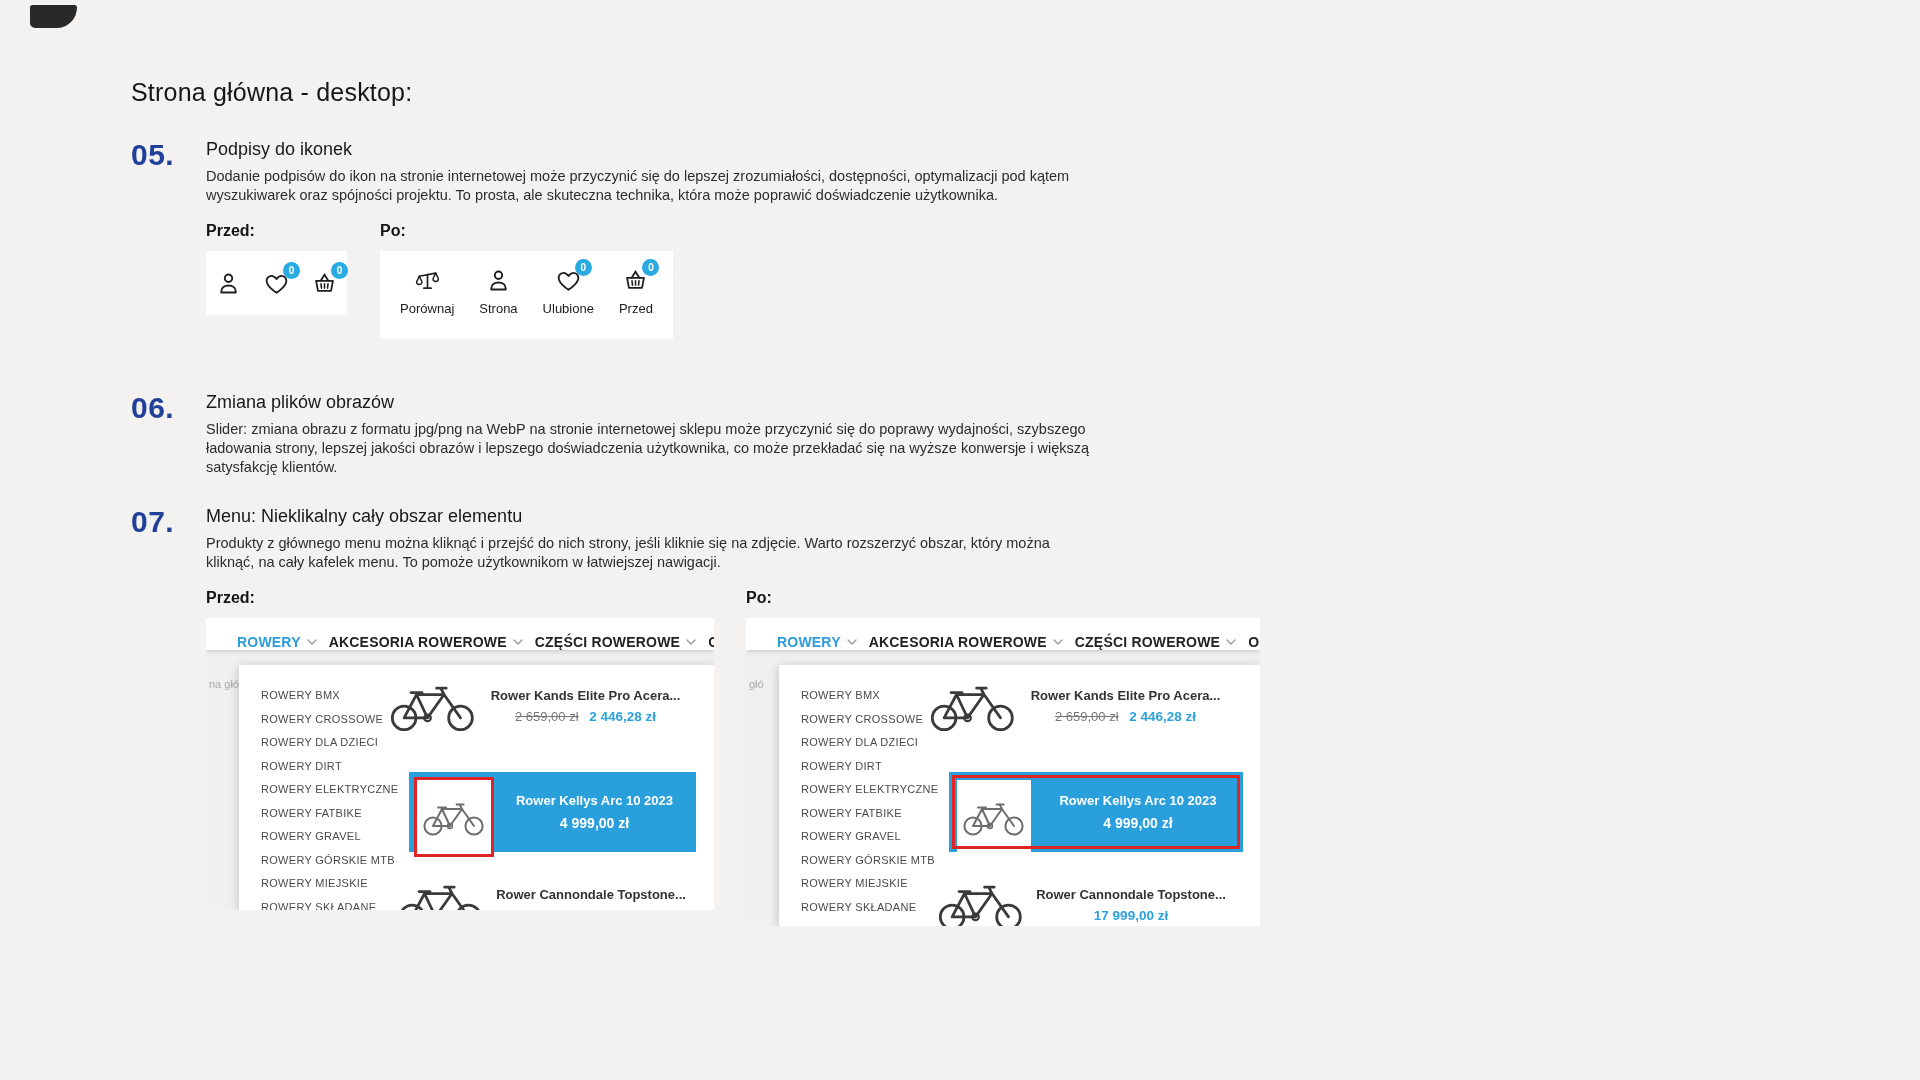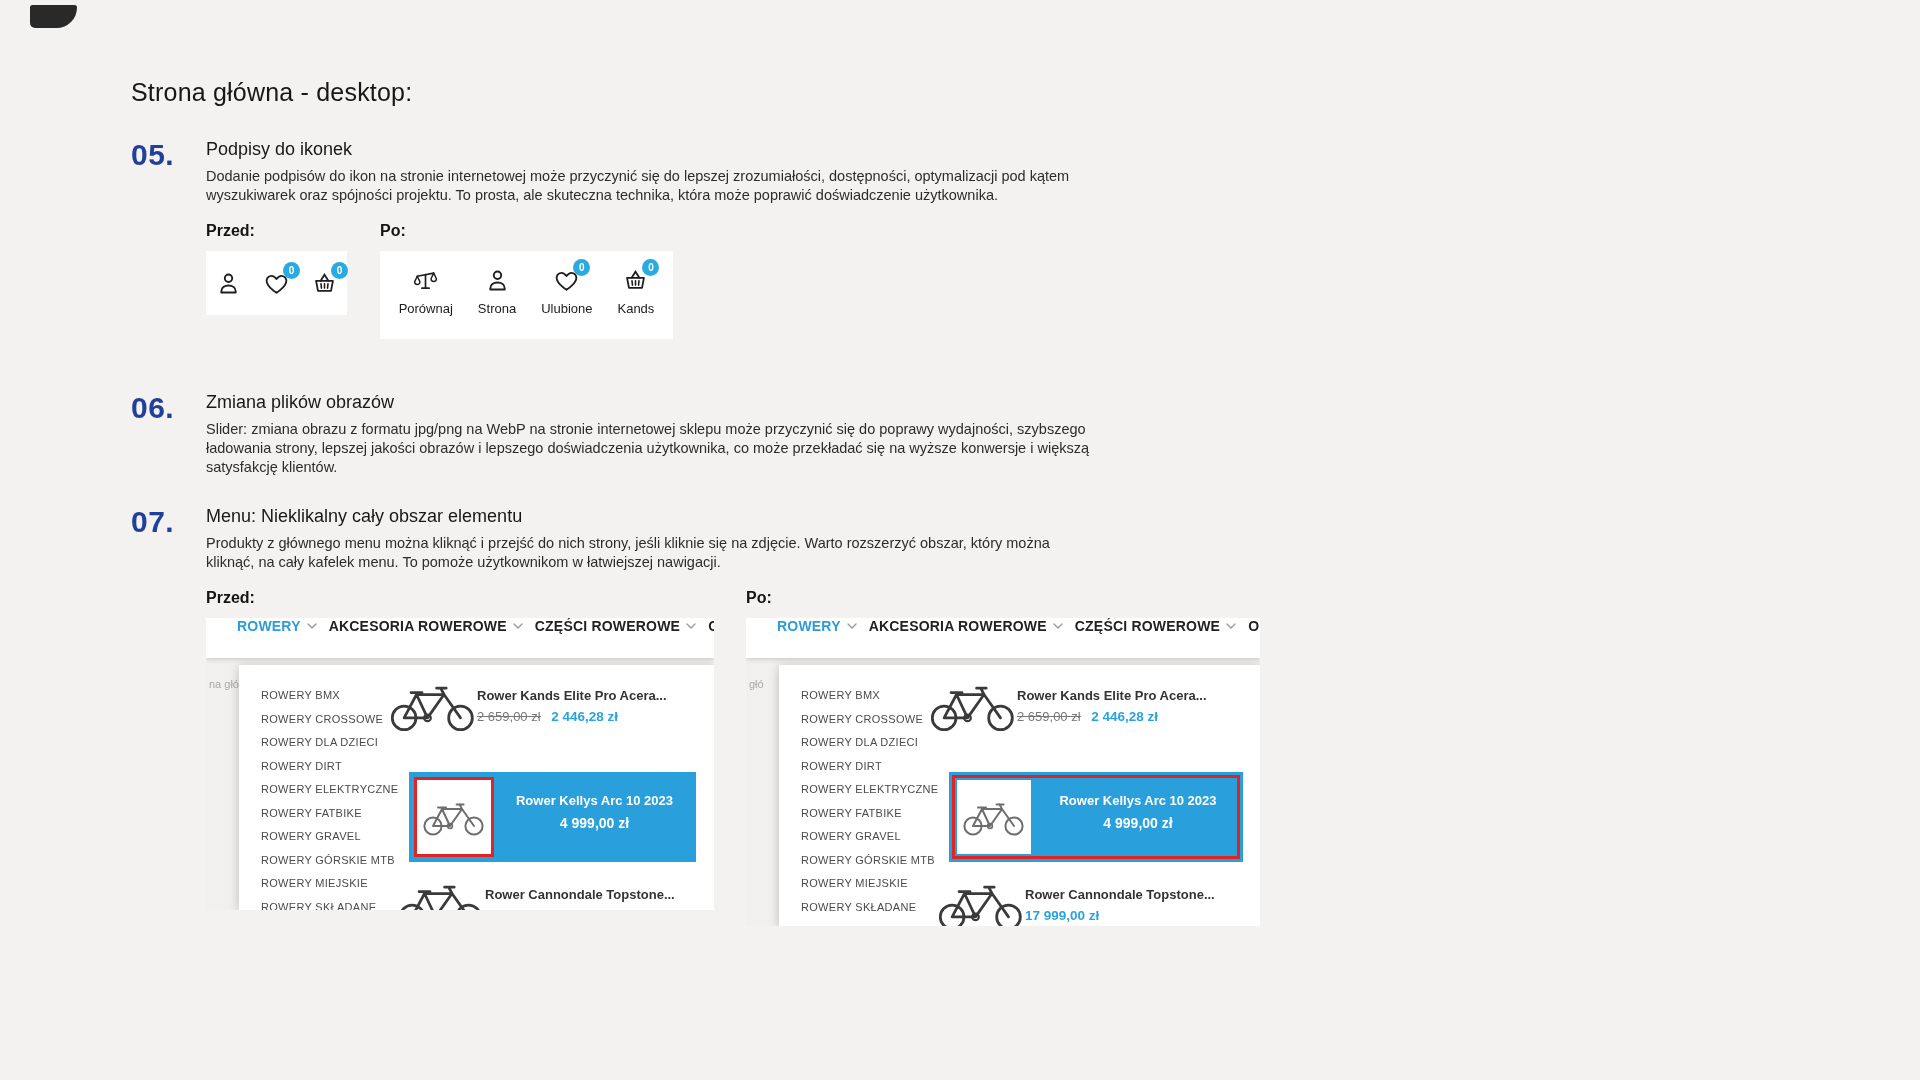--- a/index.html
+++ b/index.html
@@ -44,46 +44,46 @@
   .hicon{position:relative;width:27px;height:27px;color:#1f1f1f}
   .hicon svg{width:27px;height:27px;display:block}
   .badge{position:absolute;top:-8px;right:-10px;min-width:17px;height:17px;border-radius:50%;
     background:var(--badge-blue);color:#fff;font-size:10px;font-weight:700;
     display:flex;align-items:center;justify-content:center}
 
   
   .shot{position:relative;background:#f1f0ee;overflow:hidden}
   .before-shot{width:508px;height:292px}
   .after-shot{width:514px;height:308px}
-  .mnav{position:absolute;left:0;top:0;right:0;height:40px;background:#fff;
-    box-shadow:0 1px 5px rgba(0,0,0,.18);display:flex;align-items:flex-start;
+  .mnav{position:absolute;left:0;top:0;right:0;height:32px;background:#fff;
+    box-shadow:0 1px 5px rgba(0,0,0,.18);display:flex;align-items:flex-end;
     padding-left:31px;white-space:nowrap;z-index:2}
   .mnav-item{display:flex;align-items:center;gap:6px;margin-right:12px;
     font-size:14px;font-weight:700;color:#222;letter-spacing:.2px;flex:0 0 auto}
   .mnav-item.active .mnav-text{color:var(--link-blue)}
   .chev{width:10px;height:6px;color:#9a9a9a}
   .chev svg{width:10px;height:6px;display:block}
   .crumb{position:absolute;left:3px;top:60px;font-size:11px;color:#a9a9a9;z-index:0}
   .panel{position:absolute;left:33px;top:47px;right:0;bottom:0;background:#fff;
     box-shadow:0 2px 10px rgba(0,0,0,.22);z-index:1}
   ul.cats{position:absolute;left:22px;top:25px;margin:0;padding:0;list-style:none}
   ul.cats li{margin-bottom:12.5px;line-height:11px;font-size:11px;font-weight:400;
     color:#4a4a4a;letter-spacing:.3px;white-space:nowrap}
   .prod{position:absolute;display:flex;align-items:center}
   .prod.p1{left:150px;top:13px;width:305px}
   .prod.p3{left:158px;top:212px;width:300px}
   .bike{color:#3a3a3a}
   .prod .bike{width:88px;height:55px;flex:0 0 auto}
   .bike svg{width:100%;height:100%;display:block}
-  .ptxt{flex:1;text-align:left}
+  .ptxt{flex:1;text-align:center}
   .pname{font-size:13px;font-weight:600;color:#333}
   .pprices{margin-top:6px;font-size:13px}
   .old{color:#777;text-decoration:line-through;margin-right:7px}
   .newp{color:var(--price-blue);font-weight:700;font-size:13.5px}
-  .tile{position:absolute;left:170px;top:107px;width:287px;height:90px;background:var(--tile-blue)}
+  .tile{position:absolute;left:170px;top:107px;width:287px;height:80px;background:var(--tile-blue)}
   .after-shot .tile{width:294px}
   .timg{position:absolute;left:8px;top:8px;width:74px;height:74px;background:#fff;
     display:flex;align-items:center;justify-content:center}
   .timg .bike{width:64px;height:40px;color:#6d6d6d}
   .ttxt{position:absolute;left:90px;right:6px;top:21px;text-align:center;color:#fff}
   .tname{font-size:13px;font-weight:700}
   .tprice{margin-top:7px;font-size:14px;font-weight:700}
   .redframe{position:absolute;border:3px solid var(--highlight-red);pointer-events:none}
   .before-shot .redframe{left:5px;top:5px;width:80px;height:80px}
   .after-shot .redframe{left:3px;top:3px;right:3px;bottom:3px}
@@ -183,21 +183,21 @@
               </div>
               <div class="hlabel">Ulubione</div>
             </div>
             <div class="hcol">
               <div class="hicon">
                 <svg>
                     <use href="#i-basket" xlink:href="#i-basket"></use>
                   </svg>
                 <span class="badge">0</span>
               </div>
-              <div class="hlabel">Kands</div>
+              <div class="hlabel">Przed</div>
             </div>
           </div>
         </div>
       </div>
     </div>
   </section>
 
   <section class="finding" id="s06">
     <div class="num">06.</div>
     <div class="content">

